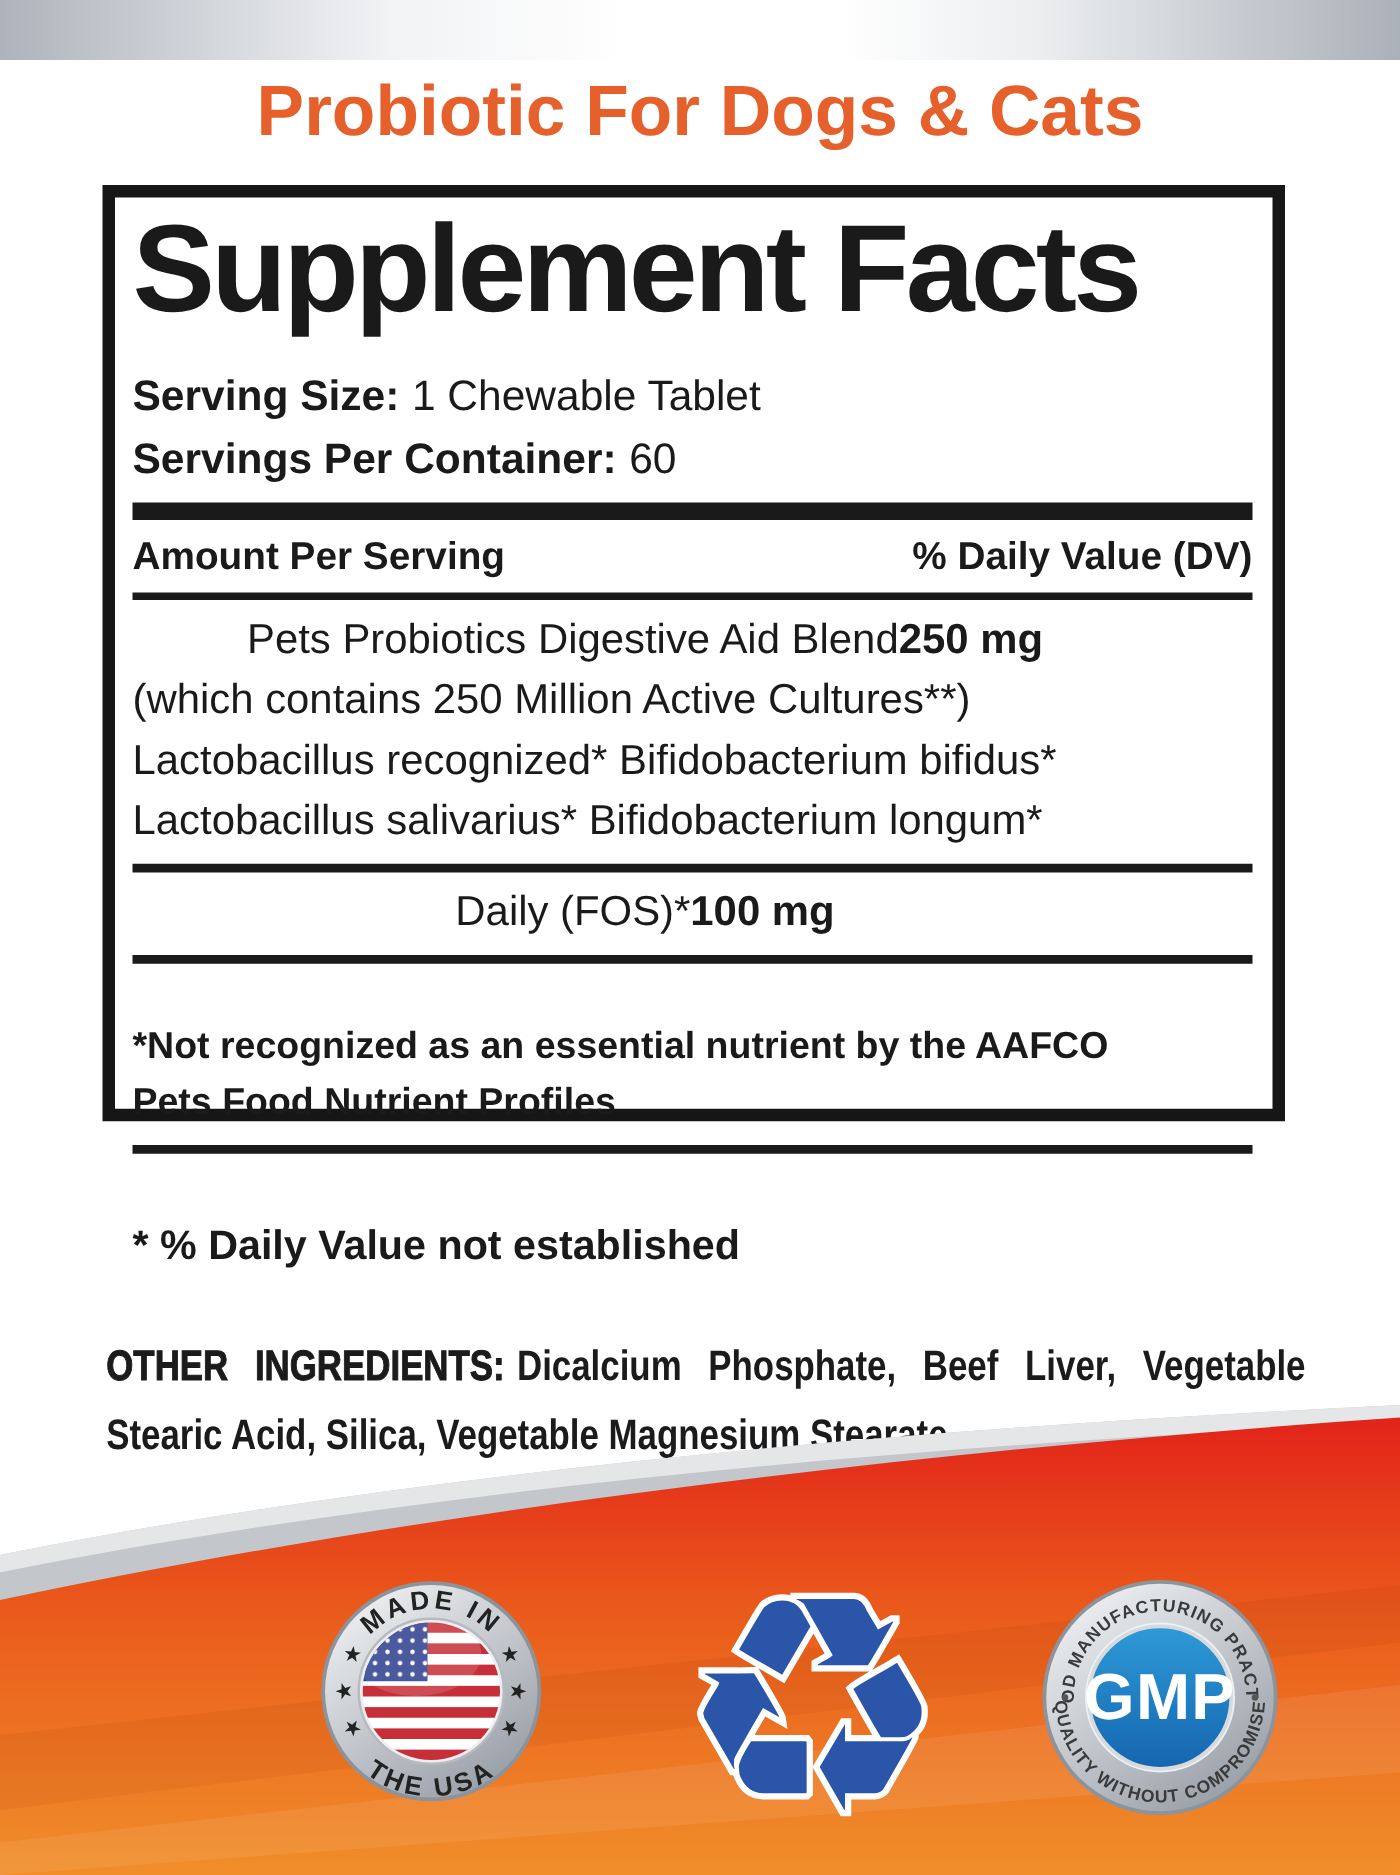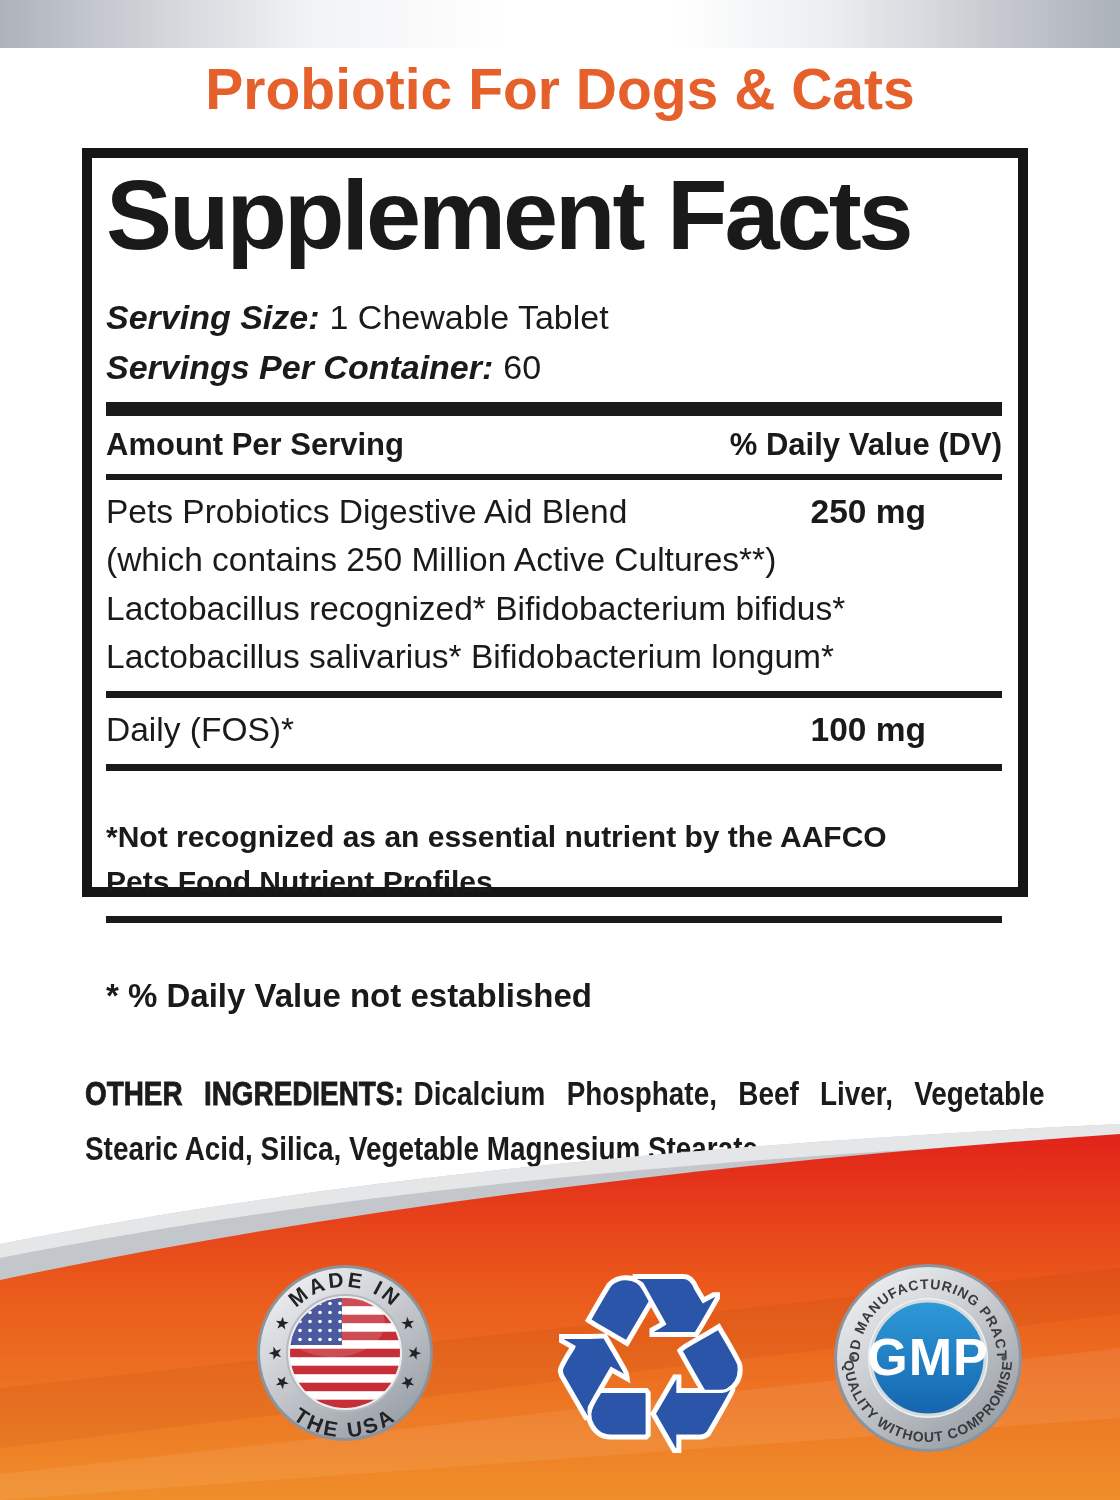--- a/index.html
+++ b/index.html
@@ -23,31 +23,31 @@
   .panel{
     position:absolute;left:82px;top:148px;width:946px;height:749px;
     box-sizing:border-box;border:10px solid #161616;background:#ffffff;
     padding:4px 16px 0 14px;
   }
   .sf-title{
     font-size:99px;font-weight:bold;letter-spacing:-3px;line-height:1.04;
     margin:2px 0 0 0;white-space:nowrap;
   }
   .serv{font-size:34px;line-height:1.46;}
-  .serv .lbl{font-weight:bold;padding-right:10px;font-style:italic;}
+  .serv .lbl{font-weight:bold;padding-right:10px;}
   .serv-wrap{margin-top:26px;}
   .bar-thick{height:14px;background:#1a1a1a;margin-top:10px;}
   .bar-med{height:7px;background:#1a1a1a;}
   .bar-thin{height:6px;background:#1a1a1a;}
   .cols{
     display:flex;justify-content:space-between;align-items:center;
     font-size:31px;font-weight:bold;padding:11px 0;
   }
   .row{padding:8px 0 10px 0;font-size:33.5px;line-height:1.44;}
-  .row-main{display:flex;justify-content:space-between;align-items:baseline;}
+  .row-main{display:flex;justify-content:center;align-items:baseline;}
   .amt{font-weight:bold;margin-right:76px;white-space:nowrap;}
   .footnote{font-size:30px;font-weight:bold;line-height:1.5;padding:10px 0 12px 0;margin-top:33px;}
   .dvnote{font-size:33px;font-weight:bold;padding:14px 0 0 0;margin-top:40px;}
   
   .oi{
     position:absolute;left:85px;top:1032px;width:1170px;
     transform:scaleX(0.82);transform-origin:left top;
     font-size:34px;font-weight:bold;line-height:1.62;color:#1b1b1b;
     text-align:justify;
   }

